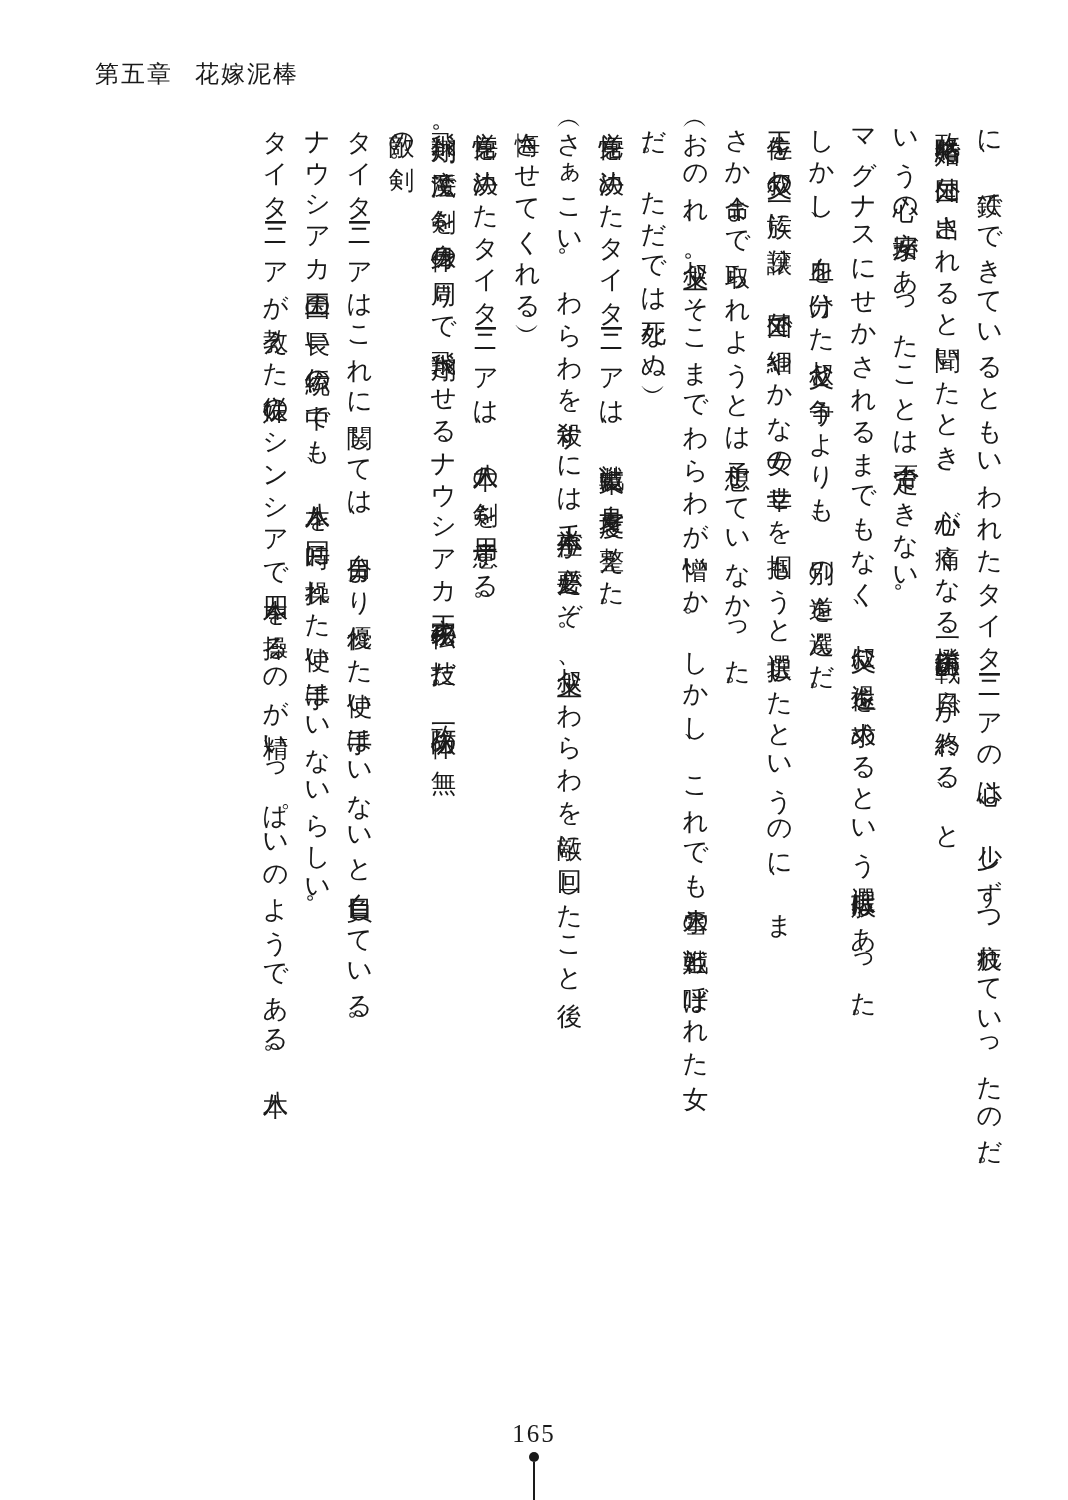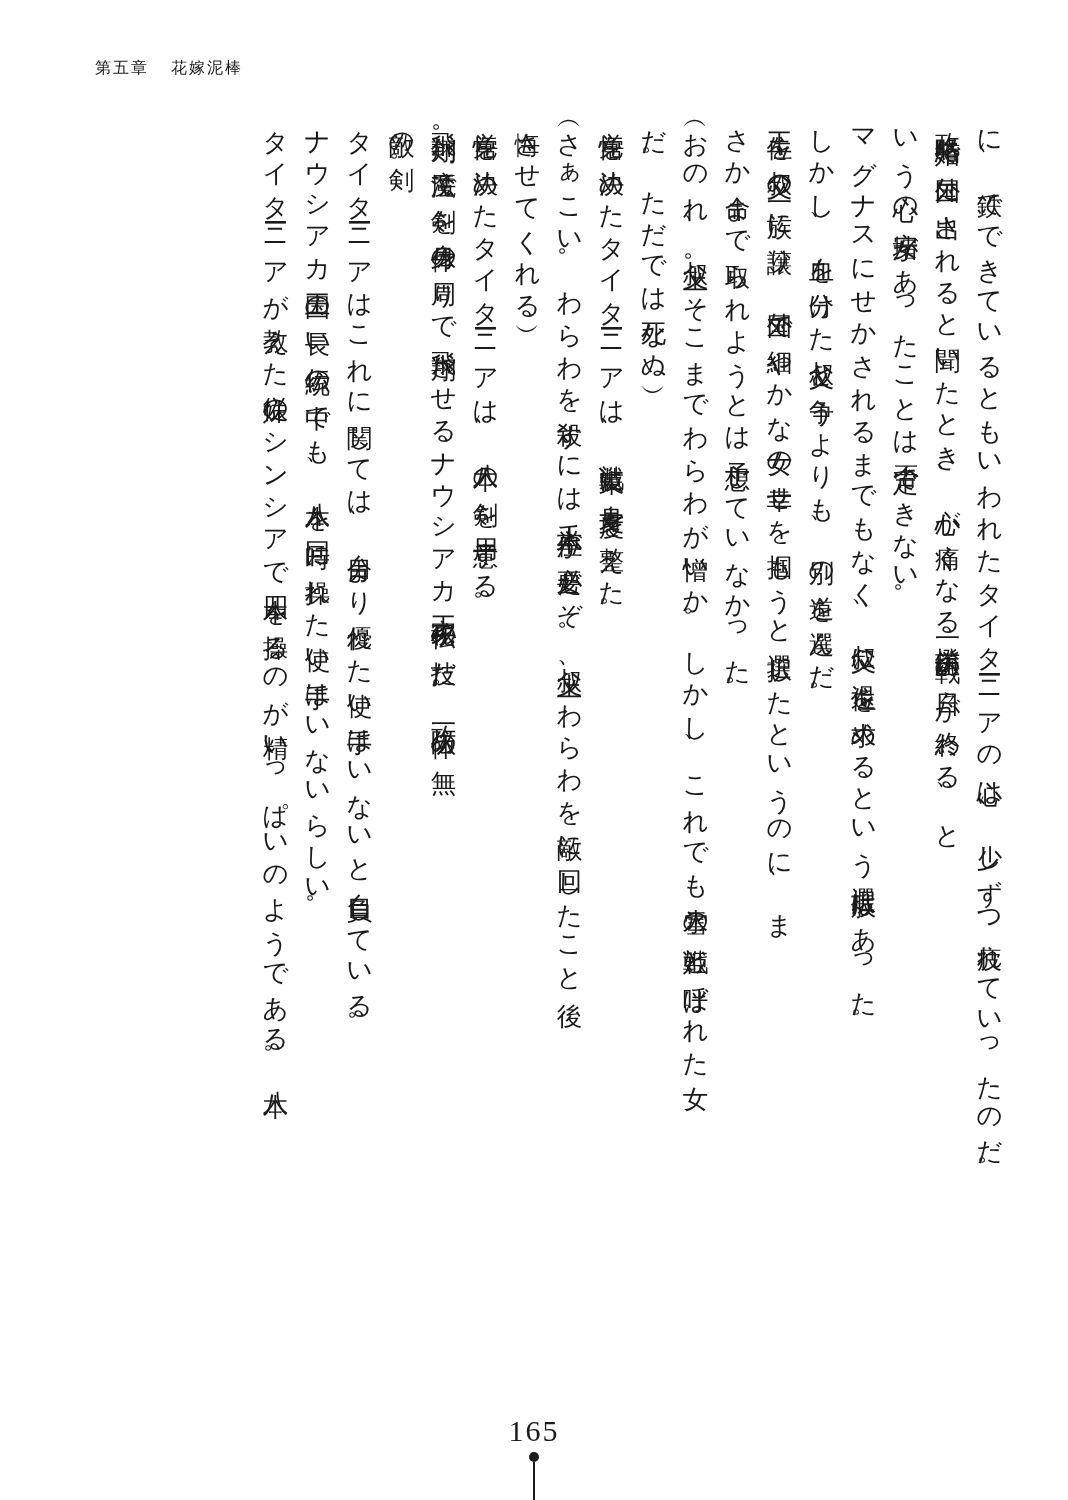--- a/index.html
+++ b/index.html
@@ -13,21 +13,21 @@
     height: 1500px;
     background: #ffffff;
     overflow: hidden;
     font-family: "DejaVu Serif", "Liberation Serif", serif;
     color: #1a1a1a;
   }
   .running-head {
     position: absolute;
     top: 58px;
     left: 95px;
-    font-size: 16px;
+    font-size: 24px;
     letter-spacing: 2px;
     color: #1a1a1a;
     white-space: nowrap;
   }
   .head-sep {
     display: inline-block;
     width: 22px;
   }
   .body-area {
     position: absolute;
@@ -52,21 +52,21 @@
     white-space: pre-wrap;
     word-break: break-all;
     font-family: "DejaVu Serif", "Liberation Serif", serif;
   }
   .page-number {
     position: absolute;
     left: 0;
     right: 0;
     bottom: 52px;
     text-align: center;
-    font-size: 30px;
+    font-size: 25px;
     letter-spacing: 2px;
     font-family: "Liberation Serif", serif;
   }
   .tail-mark {
     position: absolute;
     left: 50%;
     transform: translateX(-50%);
     bottom: 0px;
     width: 10px;
     height: 48px;

